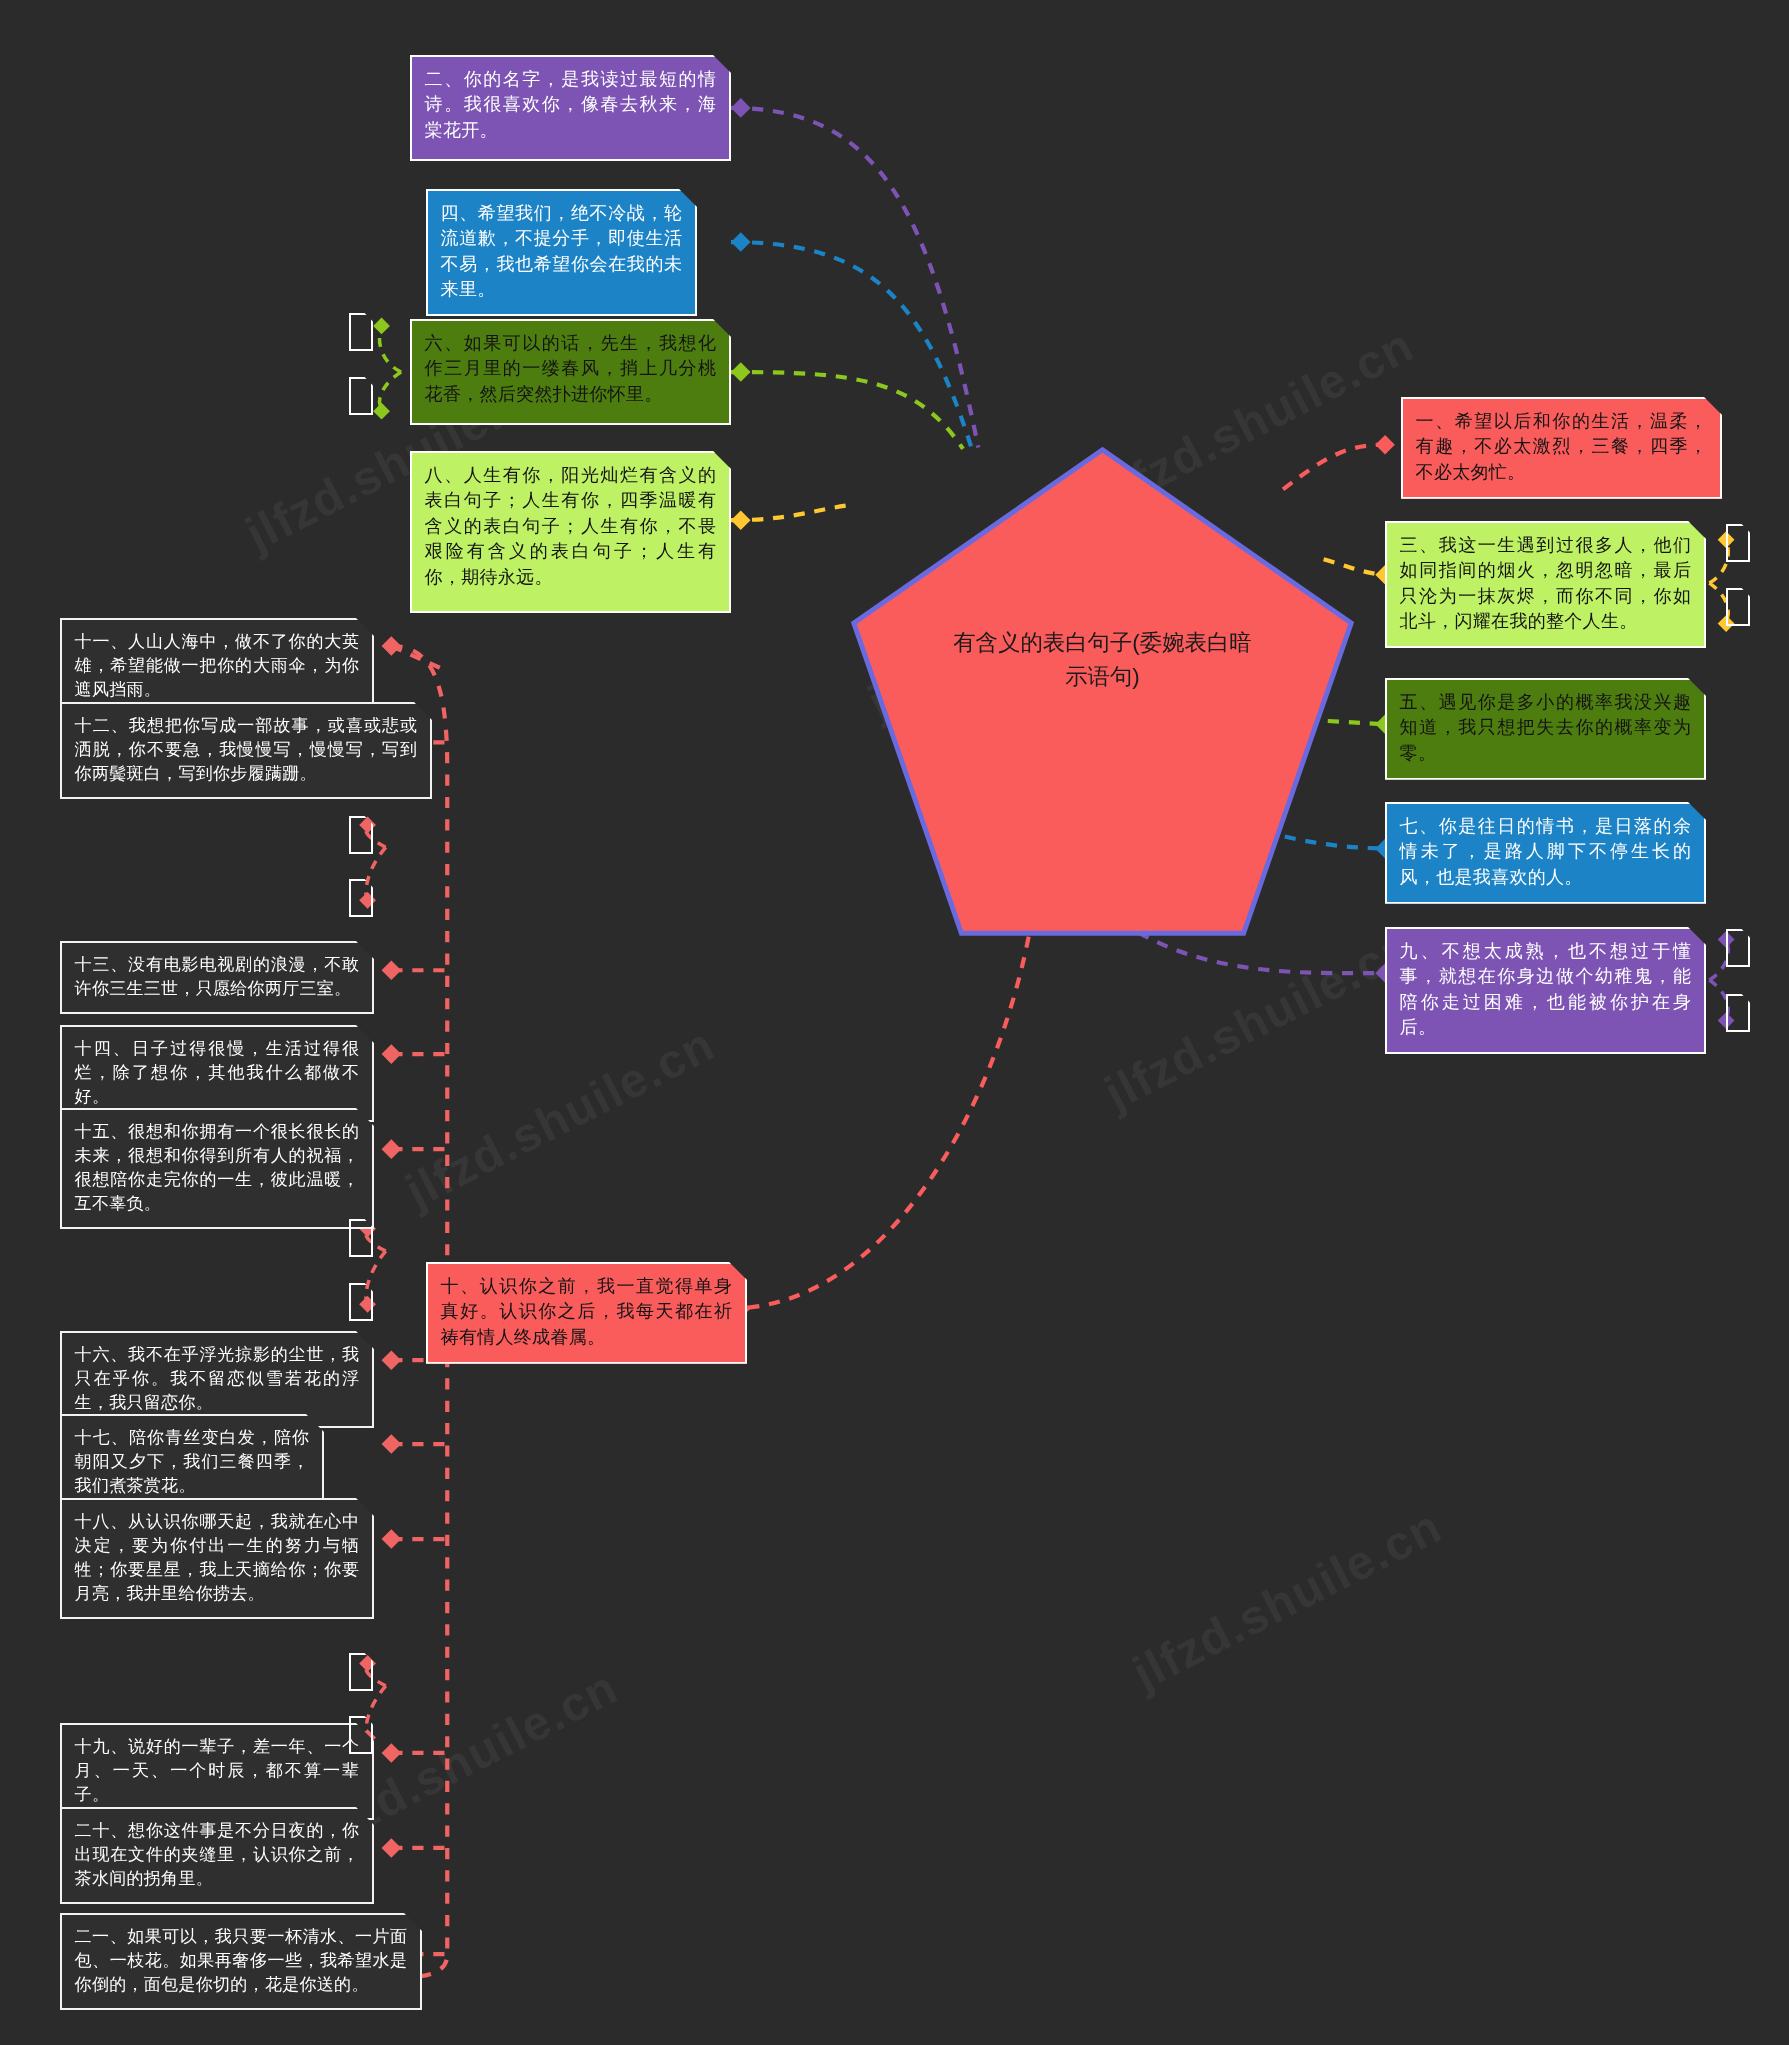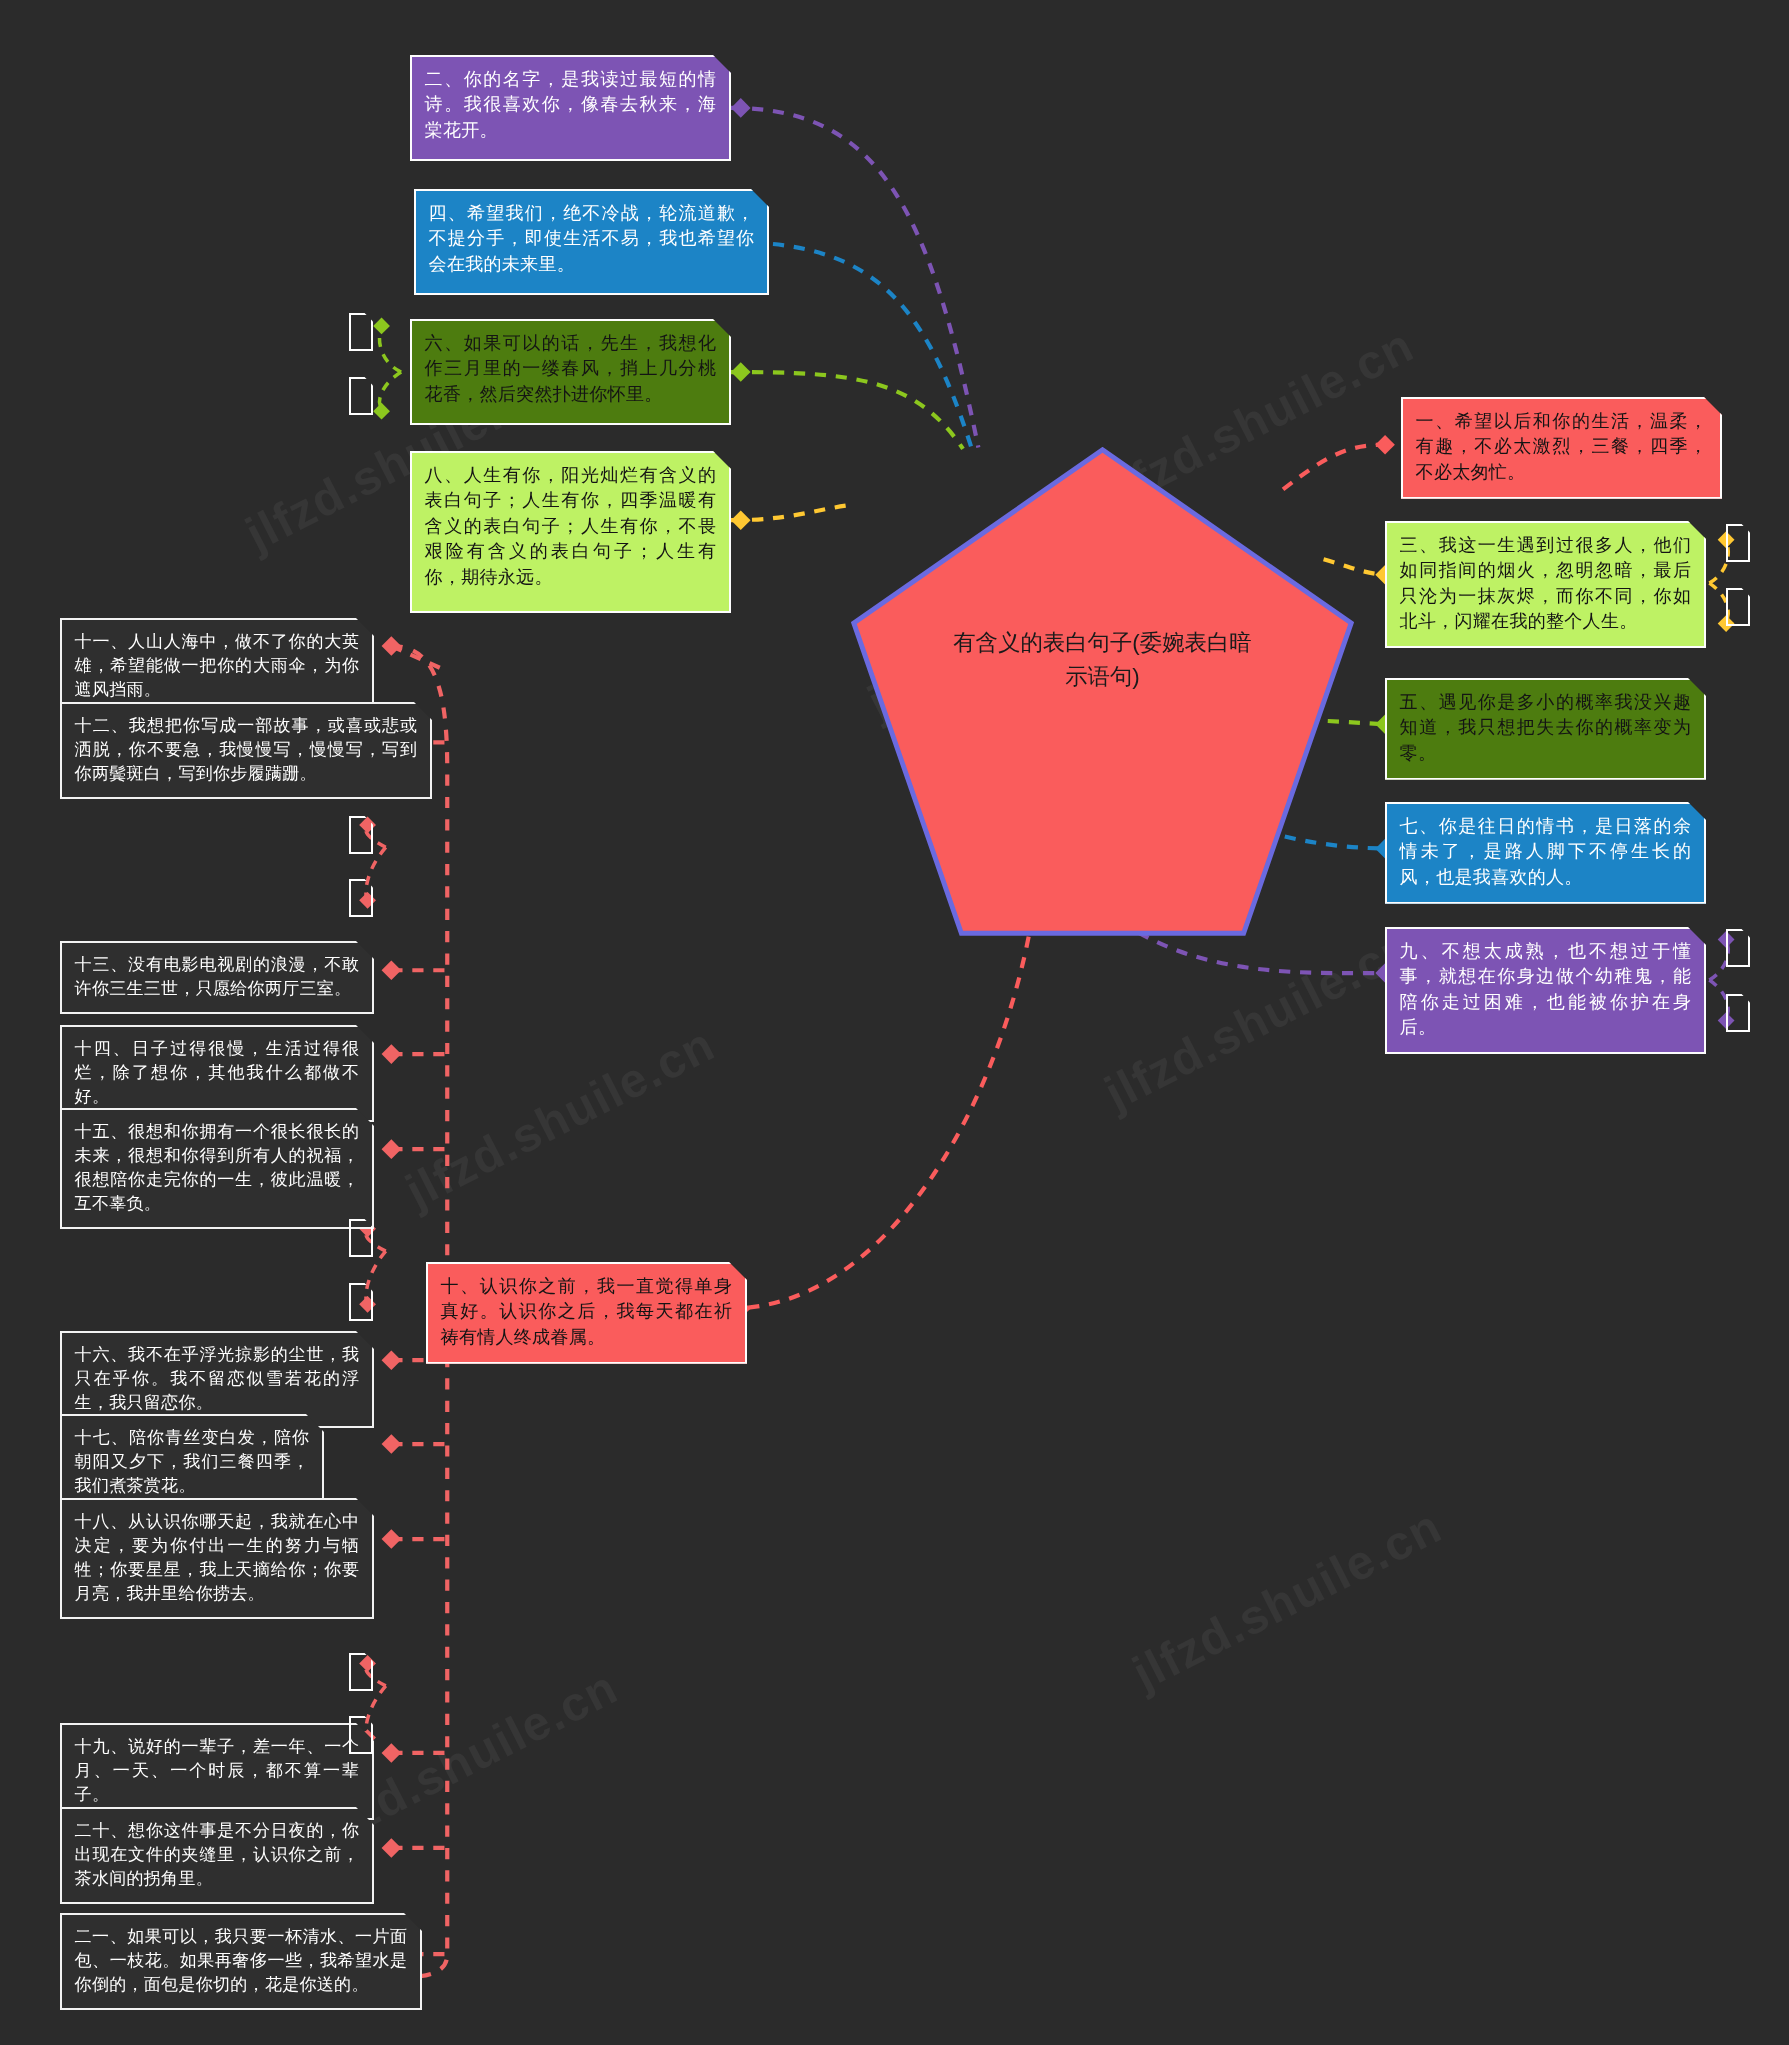--- a/index.html
+++ b/index.html
@@ -165,21 +165,21 @@
 
   <svg id="center-outline" style="left:851px;top:447px;width:503px;height:489px" viewBox="0 0 720 700">
     <polygon points="360,4 716,252 562,696 158,696 4,252" fill="#fa5c5c" stroke="#6a6ae0" stroke-width="7"></polygon>
   </svg>
   <div id="center-node" style="left:851px;top:447px;width:503px;height:489px;background:transparent;">
     <div class="center-label">有含义的表白句子(委婉表白暗示语句)</div>
   </div>
 
   <div id="nodes-layer">
       <div class="node purple" style="left: 410px; top: 55px; width: 321px; min-height: 106px;">二、你的名字，是我读过最短的情诗。我很喜欢你，像春去秋来，海棠花开。</div>
-      <div class="node blue" style="left: 414px; top: 189px; width: 355px; min-height: 106px;">四、希望我们，绝不冷战，轮流道歉，不提分手，即使生活不易，我也希望你会在我的未来里。</div>
+      <div class="node blue" style="left: 426px; top: 189px; width: 271px; min-height: 106px;">四、希望我们，绝不冷战，轮流道歉，不提分手，即使生活不易，我也希望你会在我的未来里。</div>
       <div class="node green" style="left: 410px; top: 319px; width: 321px; min-height: 106px;">六、如果可以的话，先生，我想化作三月里的一缕春风，捎上几分桃花香，然后突然扑进你怀里。</div>
       <div class="node yellow" style="left: 410px; top: 451px; width: 321px; min-height: 162px;">八、人生有你，阳光灿烂有含义的表白句子；人生有你，四季温暖有含义的表白句子；人生有你，不畏艰险有含义的表白句子；人生有你，期待永远。</div>
       <div class="node red" style="left: 1385px; top: 397px; width: 321px; min-height: 94px;">一、希望以后和你的生活，温柔，有趣，不必太激烈，三餐，四季，不必太匆忙。</div>
       <div class="node yellow" style="left: 1385px; top: 521px; width: 321px; min-height: 124px;">三、我这一生遇到过很多人，他们如同指间的烟火，忽明忽暗，最后只沦为一抹灰烬，而你不同，你如北斗，闪耀在我的整个人生。</div>
       <div class="node green" style="left: 1385px; top: 678px; width: 321px; min-height: 94px;">五、遇见你是多小的概率我没兴趣知道，我只想把失去你的概率变为零。</div>
       <div class="node blue" style="left: 1385px; top: 802px; width: 321px; min-height: 94px;">七、你是往日的情书，是日落的余情未了，是路人脚下不停生长的风，也是我喜欢的人。</div>
       <div class="node purple" style="left: 1385px; top: 927px; width: 321px; min-height: 94px;">九、不想太成熟，也不想过于懂事，就想在你身边做个幼稚鬼，能陪你走过困难，也能被你护在身后。</div>
       <div class="node red" style="left: 410px; top: 1262px; width: 321px; min-height: 94px;">十、认识你之前，我一直觉得单身真好。认识你之后，我每天都在祈祷有情人终成眷属。</div>
       <div class="node dark" style="left: 60px; top: 618px; width: 314px; min-height: 59px;">十一、人山人海中，做不了你的大英雄，希望能做一把你的大雨伞，为你遮风挡雨。</div>
       <div class="node dark" style="left: 60px; top: 702px; width: 372px; min-height: 81px;">十二、我想把你写成一部故事，或喜或悲或洒脱，你不要急，我慢慢写，慢慢写，写到你两鬓斑白，写到你步履蹒跚。</div>

